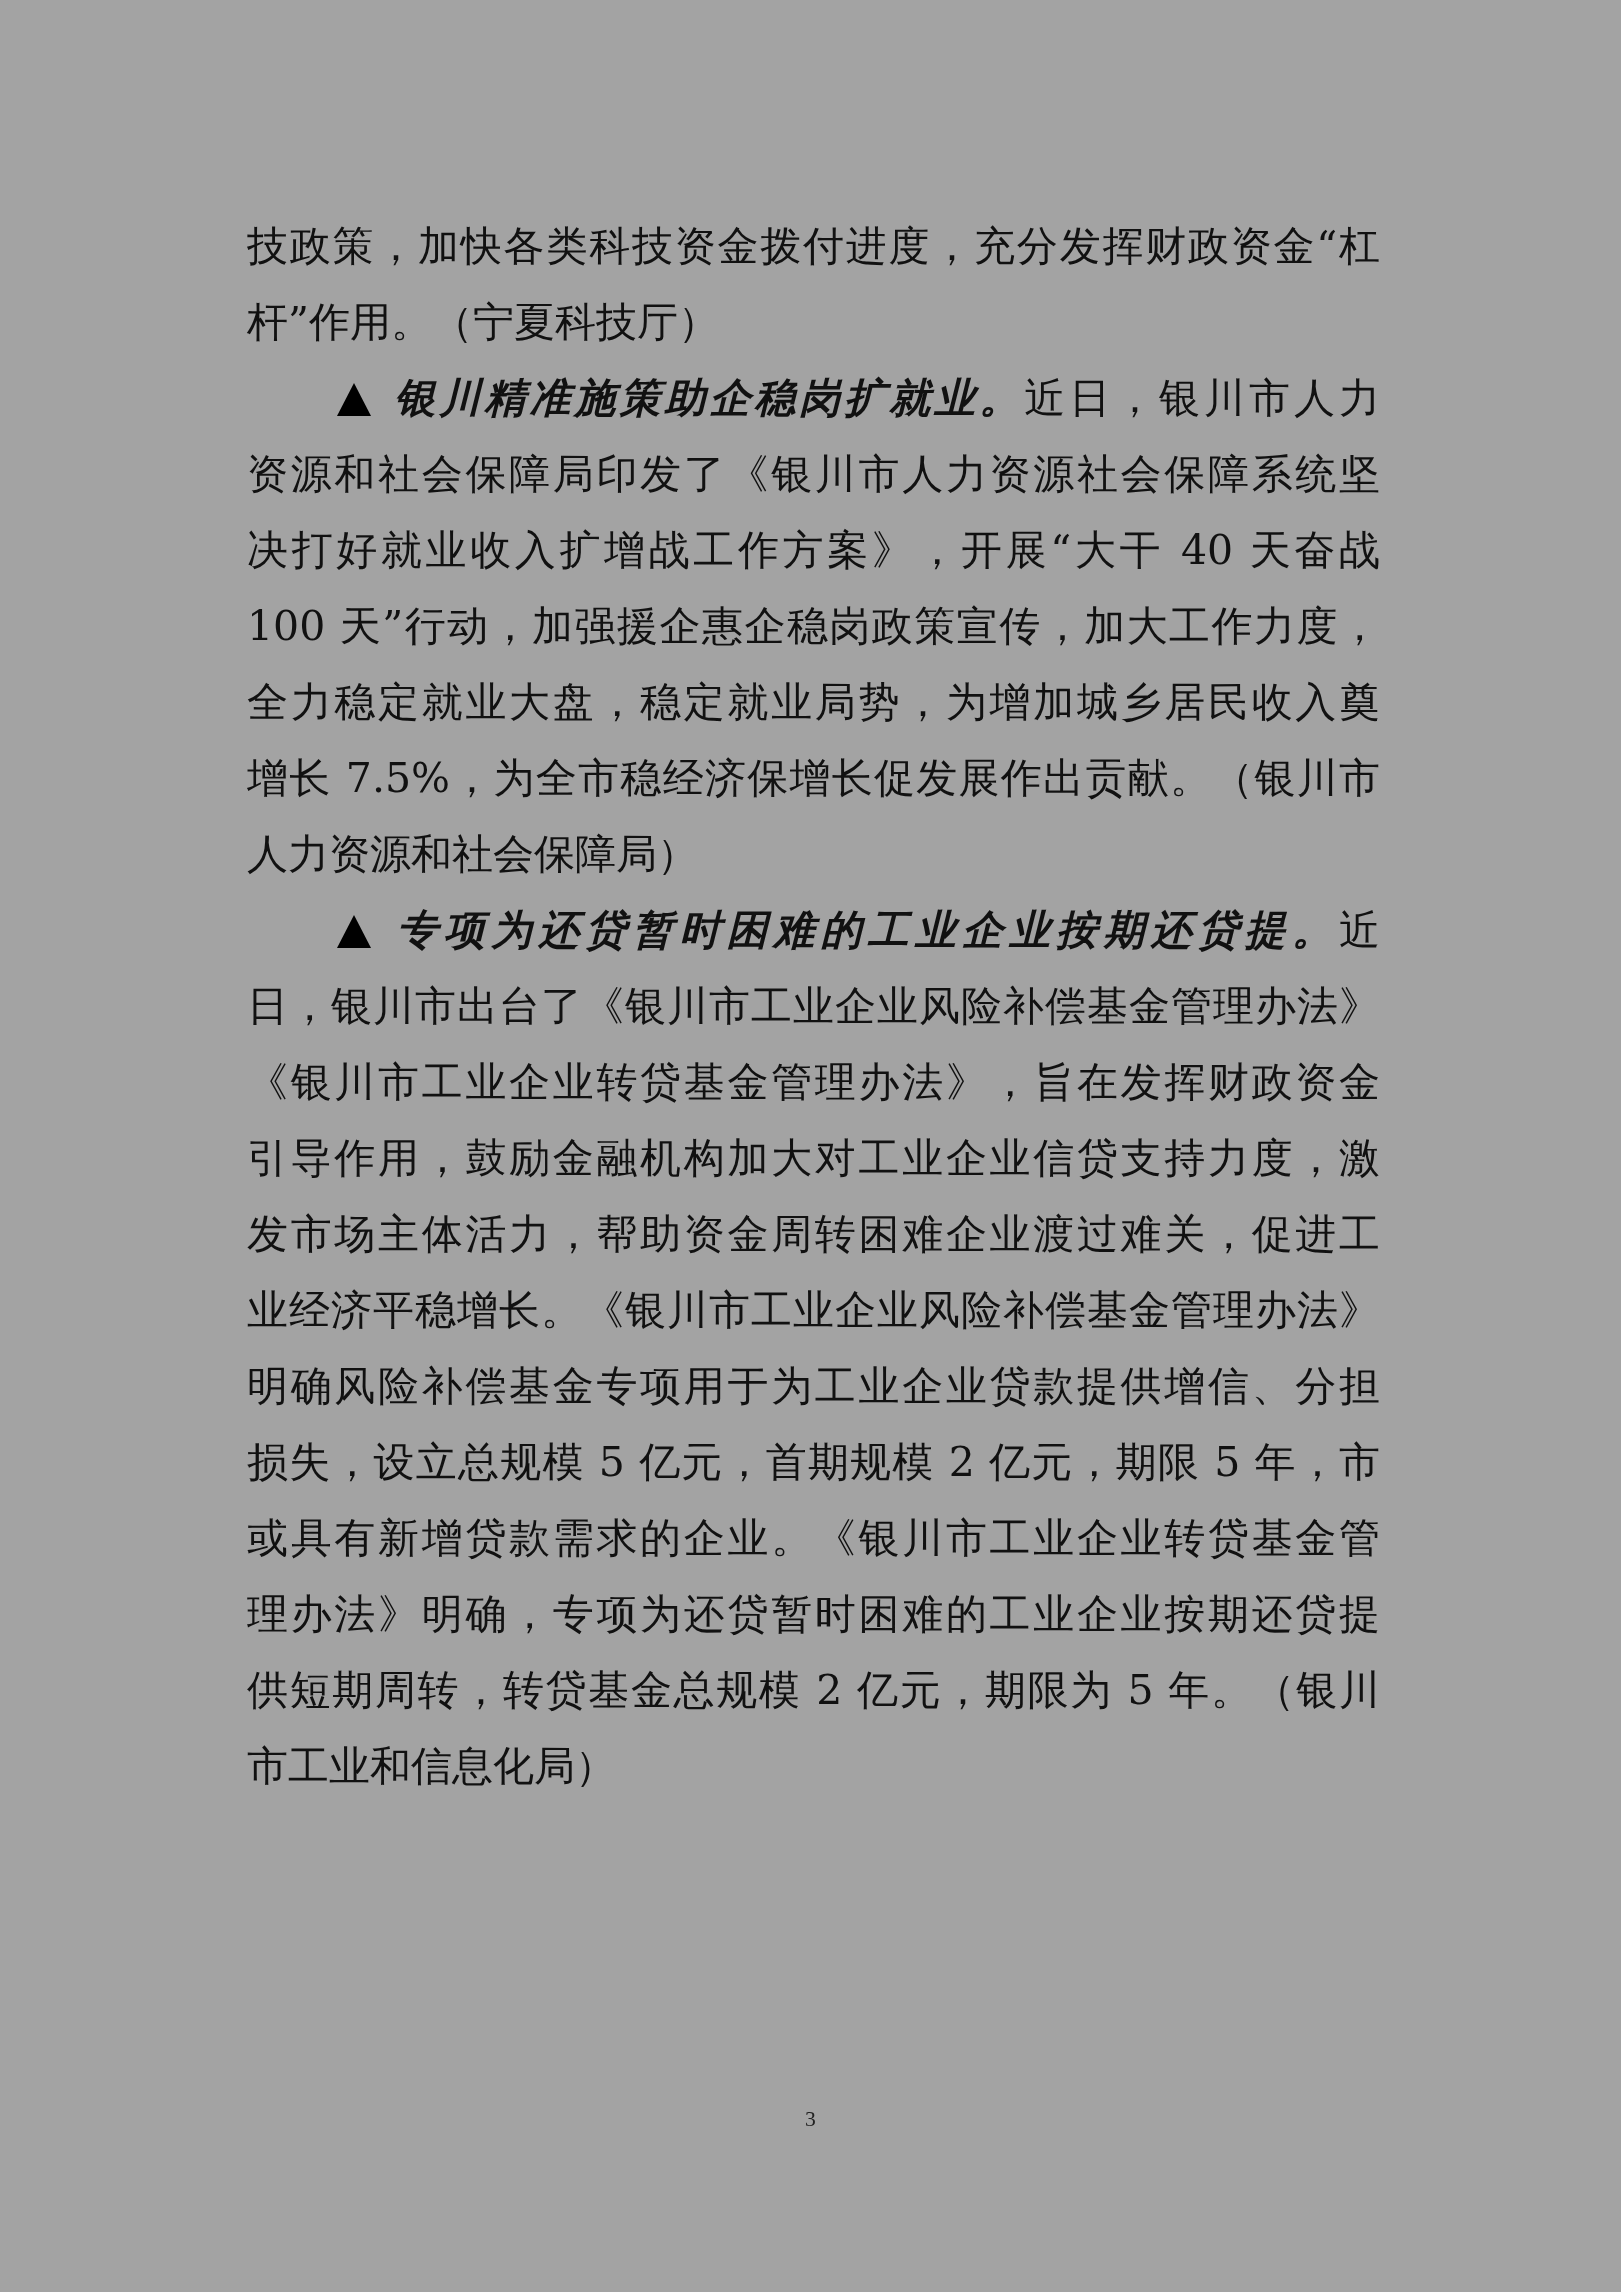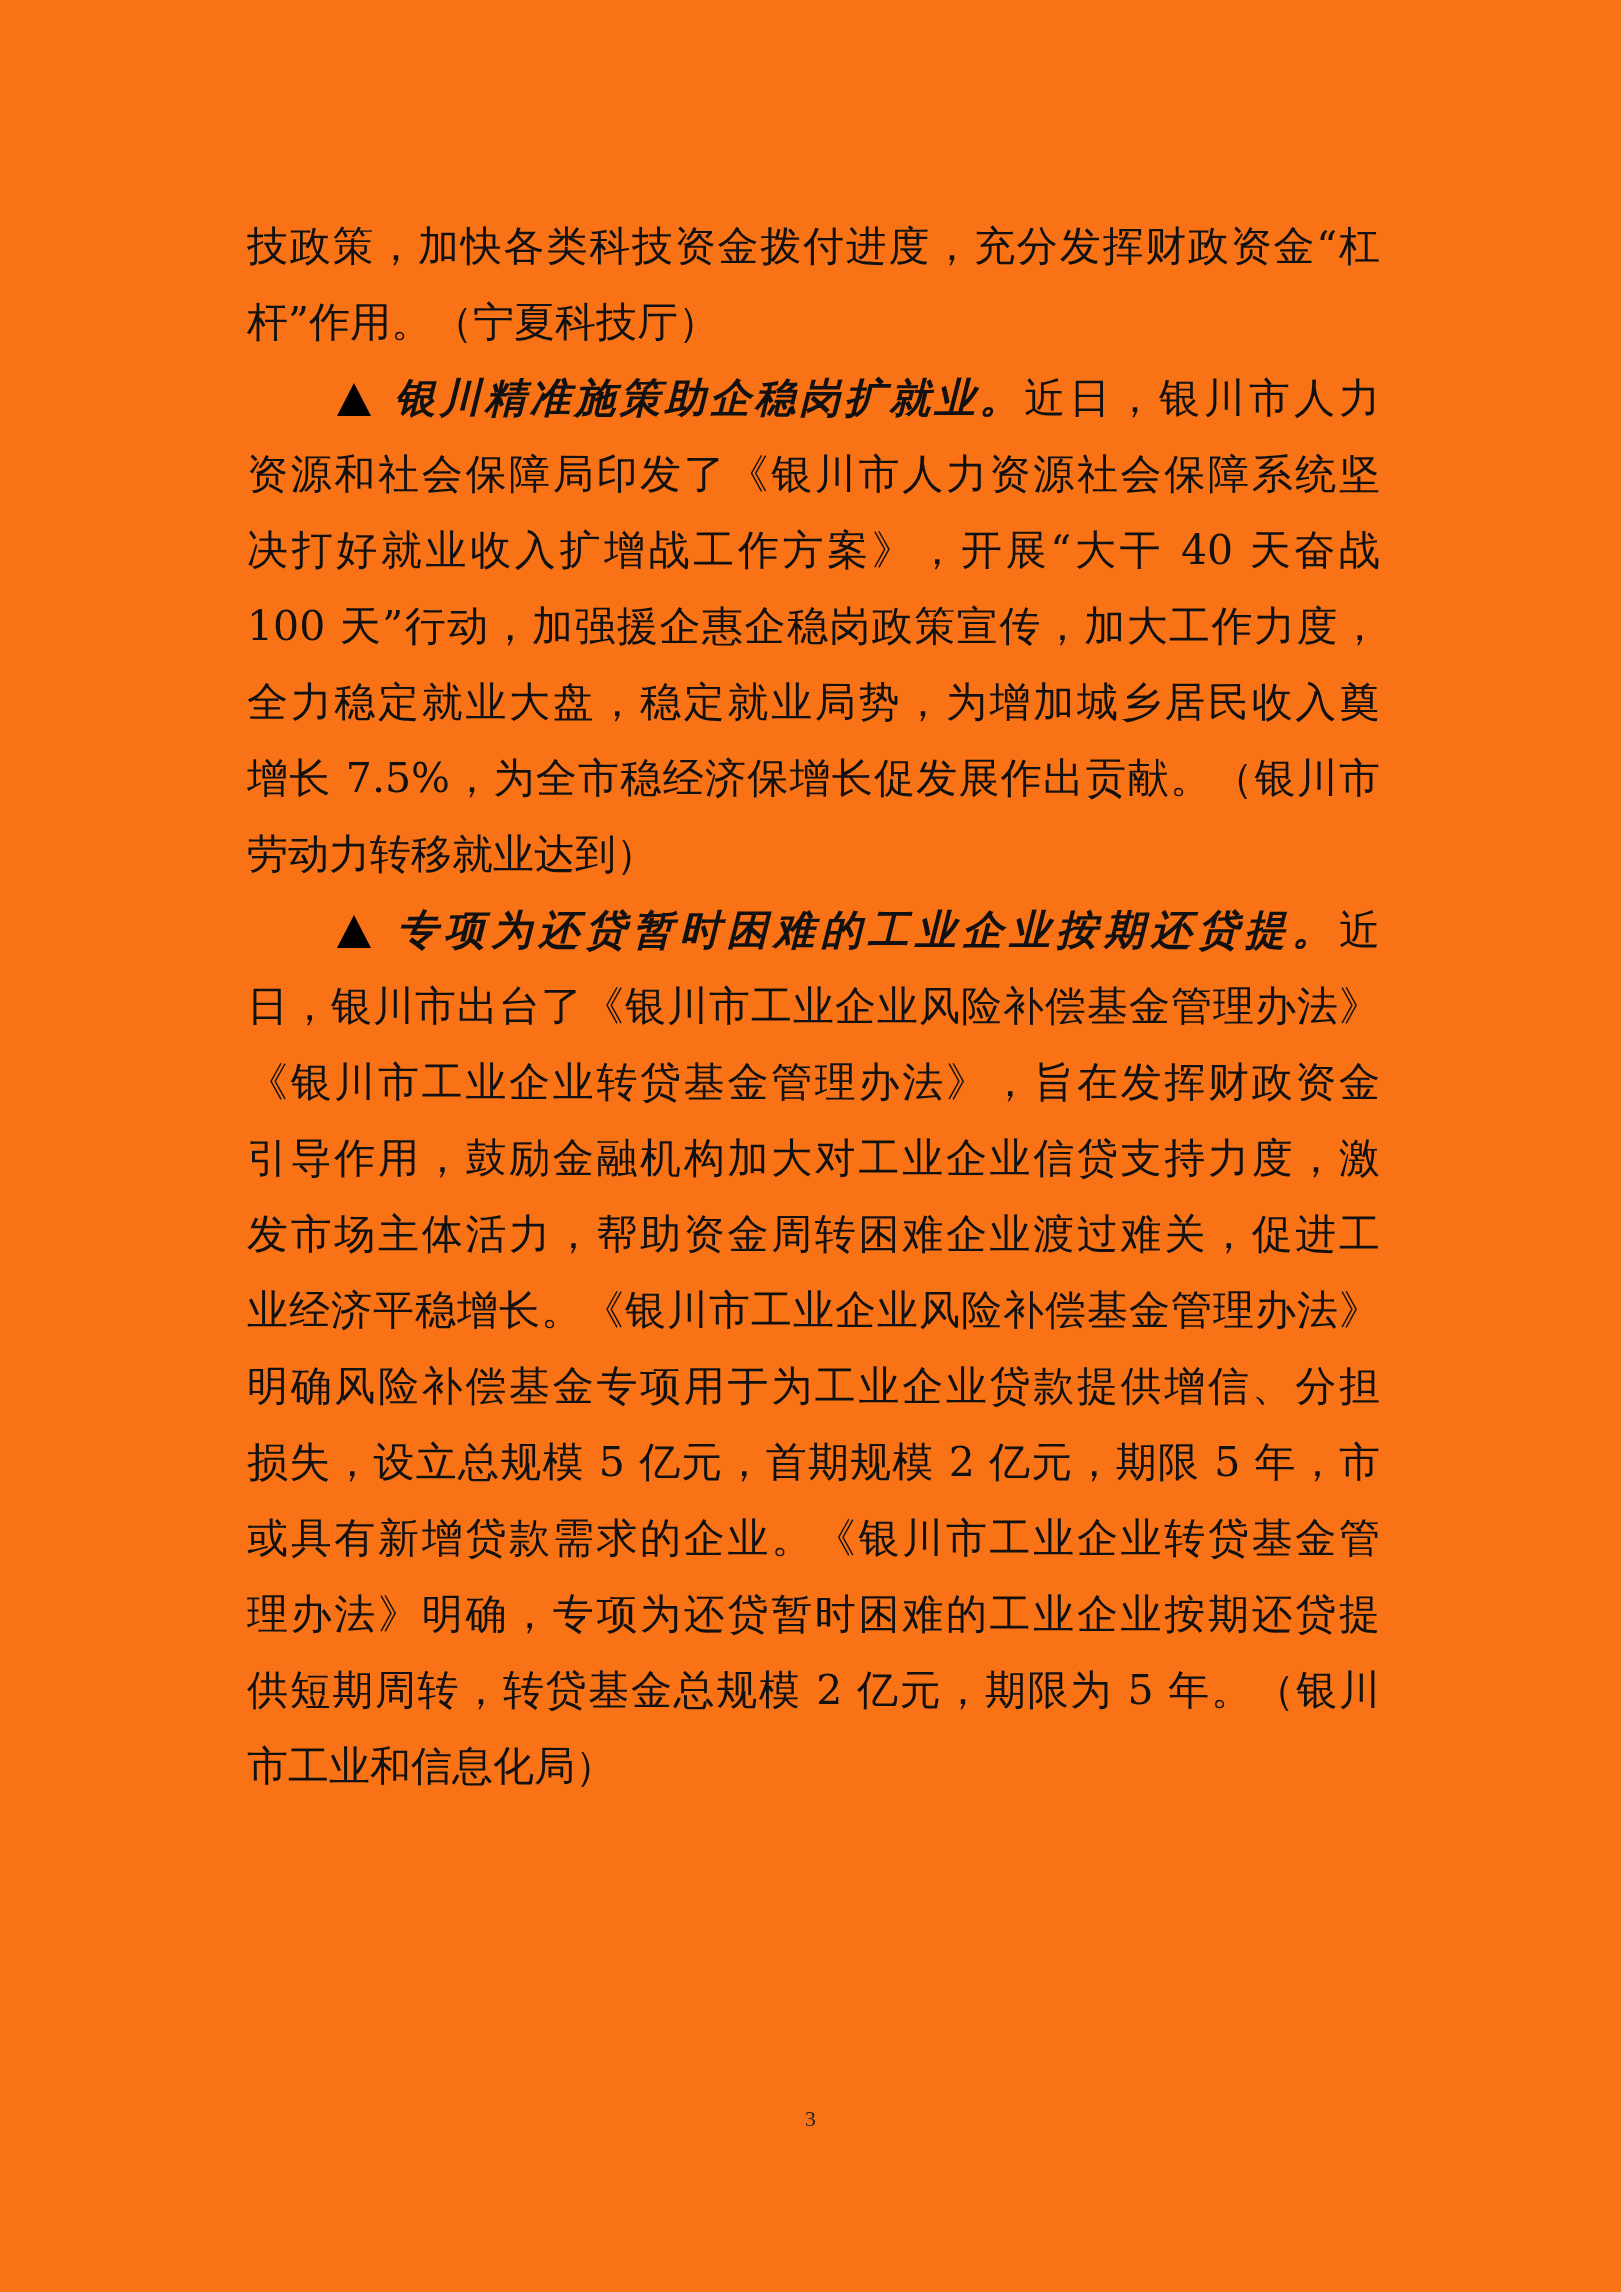--- a/index.html
+++ b/index.html
@@ -13,21 +13,21 @@
     position: relative;
     overflow: hidden;
     font-family: "DejaVu Serif", "Liberation Serif", serif;
     color: #111111;
   }
   .page {
     position: absolute;
     left: 0; top: 0;
     width: 1621px;
     height: 2293px;
-    background: #f97316;
+    background: #a3a3a3;
   }
   .text-block {
     position: absolute;
     left: 247px;
     top: 208px;
     width: 1133px;
   }
   .line {
     height: 76px;
     line-height: 76px;
@@ -80,21 +80,21 @@
       <span class="line last">杆”作用。（宁夏科技厅）</span>
     </div>
 
     <div>
       <span class="line indent" style="text-align-last: justify;"><span class="triangle"></span><span class="bold">银川精准施策助企稳岗扩就业。</span><span>近日，银川市人力</span></span>
       <span class="line">资源和社会保障局印发了《银川市人力资源社会保障系统坚</span>
       <span class="line">决打好就业收入扩增战工作方案》，开展“大干 40 天奋战</span>
       <span class="line">100 天”行动，加强援企惠企稳岗政策宣传，加大工作力度，</span>
       <span class="line">全力稳定就业大盘，稳定就业局势，为增加城乡居民收入奠</span>
       <span class="line">增长 7.5%，为全市稳经济保增长促发展作出贡献。（银川市</span>
-      <span class="line last">劳动力转移就业达到）</span>
+      <span class="line last">人力资源和社会保障局）</span>
     </div>
 
     <div>
       <span class="line indent" style="text-align-last: justify;"><span class="triangle"></span><span class="bold">专项为还贷暂时困难的工业企业按期还贷提。</span><span>近</span></span>
       <span class="line">日，银川市出台了《银川市工业企业风险补偿基金管理办法》</span>
       <span class="line">《银川市工业企业转贷基金管理办法》，旨在发挥财政资金</span>
       <span class="line">引导作用，鼓励金融机构加大对工业企业信贷支持力度，激</span>
       <span class="line">发市场主体活力，帮助资金周转困难企业渡过难关，促进工</span>
       <span class="line">业经济平稳增长。《银川市工业企业风险补偿基金管理办法》</span>
       <span class="line">明确风险补偿基金专项用于为工业企业贷款提供增信、分担</span>

